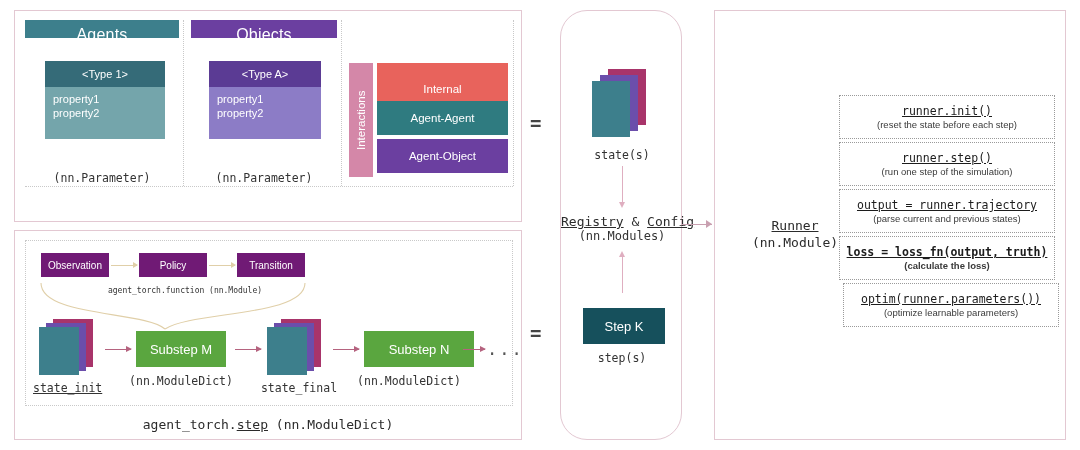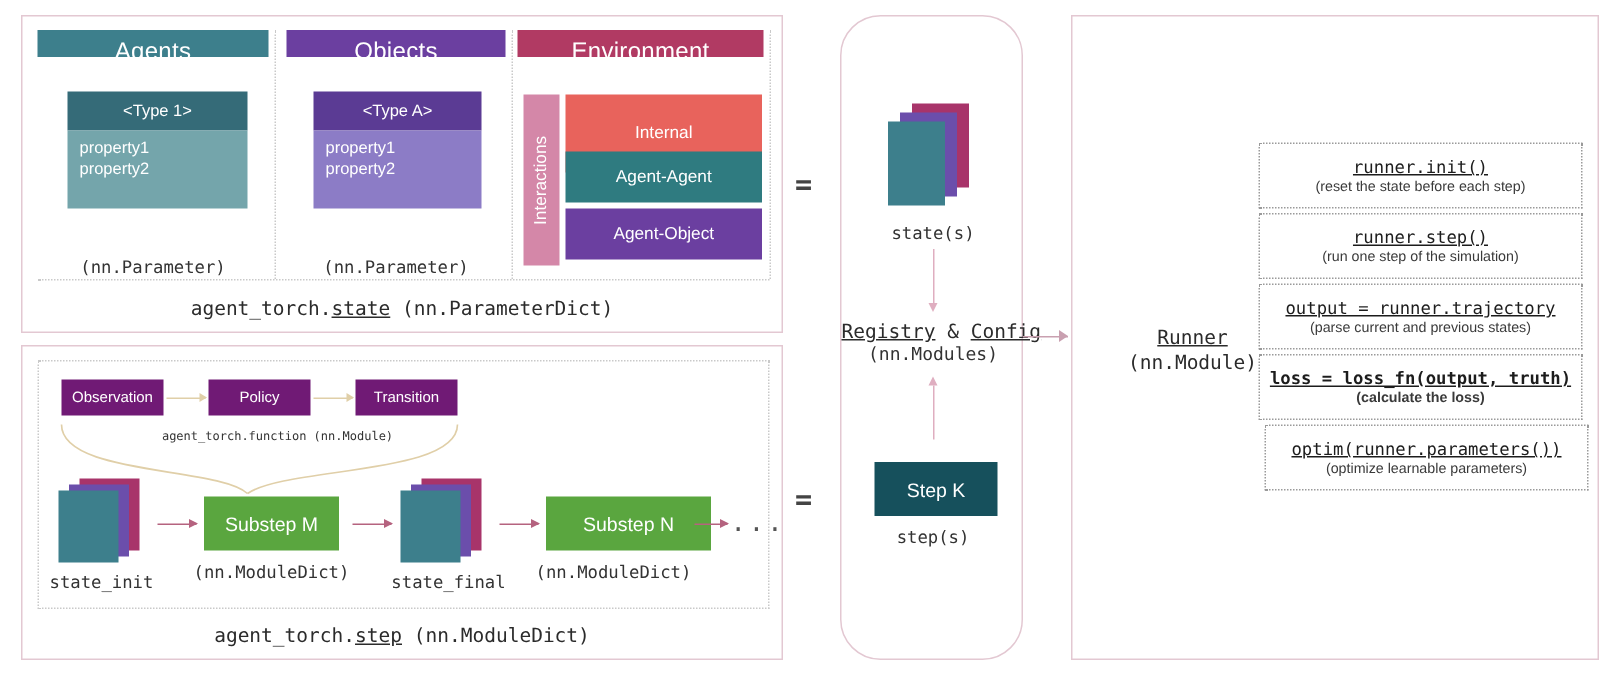--- a/index.html
+++ b/index.html
@@ -199,31 +199,27 @@
   <div class="typebox" style="left:194px; top:50px; width:112px;">
     <div class="type-head" style="background:#5b3b94;">&lt;Type A&gt;</div>
     <div class="type-body" style="background:#8c7cc6; height:52px;">
       <div>property1</div>
       <div>property2</div>
     </div>
   </div>
   <div class="caption-mono" style="left:176px; top:160px; width:146px;">(nn.Parameter)</div>
   <div style="position:absolute;left:326px;top:9px;height:166px;border-left:1px dotted #c9c9c9;"></div>
 
-  <div class="col-head" style="left:330px; top:9px; width:164px; background:#b13a63;">Environment</div>
   <div class="inter-vert" style="left:334px; top:52px; width:24px; height:114px;">Interactions</div>
   <div class="inter-row" style="left:362px; top:52px; width:131px; height:52px; background:#e8635c;">Internal</div>
   <div class="inter-row" style="left:362px; top:90px; width:131px; height:34px; background:#2f7b80;">Agent-Agent</div>
   <div class="inter-row" style="left:362px; top:128px; width:131px; height:34px; background:#6b3fa0;">Agent-Object</div>
   <div style="position:absolute;left:498px;top:9px;height:166px;border-left:1px dotted #c9c9c9;"></div>
   <div style="position:absolute;left:10px;top:175px;width:488px;border-top:1px dotted #c9c9c9;"></div>
 
-  <div class="panel-caption" style="top:188px; left:0;">
-    <span>agent_torch.</span><span class="u">state</span><span> (nn.ParameterDict)</span>
-  </div>
 </div>
 
 <div class="panel" id="panel-step">
   <div class="inner-dotted" style="left:10px; top:9px; width:488px; height:166px;"></div>
 
   <div class="fnbox" style="left:26px; top:22px; width:68px; height:24px;">Observation</div>
   <div class="arrow-tan" style="left:96px; top:34px; width:26px;"></div>
   <div class="fnbox" style="left:124px; top:22px; width:68px; height:24px;">Policy</div>
   <div class="arrow-tan" style="left:194px; top:34px; width:26px;"></div>
   <div class="fnbox" style="left:222px; top:22px; width:68px; height:24px;">Transition</div>
@@ -233,21 +229,21 @@
   <svg class="overlay" style="width:508px;height:210px;">
     <path d="M 26 52 C 26 86, 130 80, 150 98" fill="none" stroke="#e0cfa8" stroke-width="1.1"></path>
     <path d="M 290 52 C 290 86, 176 80, 150 98" fill="none" stroke="#e0cfa8" stroke-width="1.1"></path>
   </svg>
 
   <div class="stack" style="left:22px; top:88px; width:62px; height:56px;">
     <i style="left:16px; top:0;  width:40px; height:48px; background:#a8346a;"></i>
     <i style="left:9px;  top:4px; width:40px; height:48px; background:#6b4eab;"></i>
     <i style="left:2px;  top:8px; width:40px; height:48px; background:#3d7f8c;"></i>
   </div>
-  <div class="caption-mono" style="left:10px; top:150px; width:88px; text-align:left; padding-left:8px;">state_init</div>
+  <div class="caption-mono" style="left:10px; top:150px; width:88px; text-align:left; padding-left:8px;text-decoration:underline;">state_init</div>
 
   <div class="arrow-h" style="left:90px; top:118px; width:26px;"></div>
 
   <div class="substep" style="left:121px; top:100px; width:90px; height:36px;">Substep M</div>
   <div class="caption-mono" style="left:111px; top:143px; width:110px;">(nn.ModuleDict)</div>
 
   <div class="arrow-h" style="left:220px; top:118px; width:26px;"></div>
 
   <div class="stack" style="left:250px; top:88px; width:62px; height:56px;">
     <i style="left:16px; top:0;  width:40px; height:48px; background:#a8346a;"></i>

